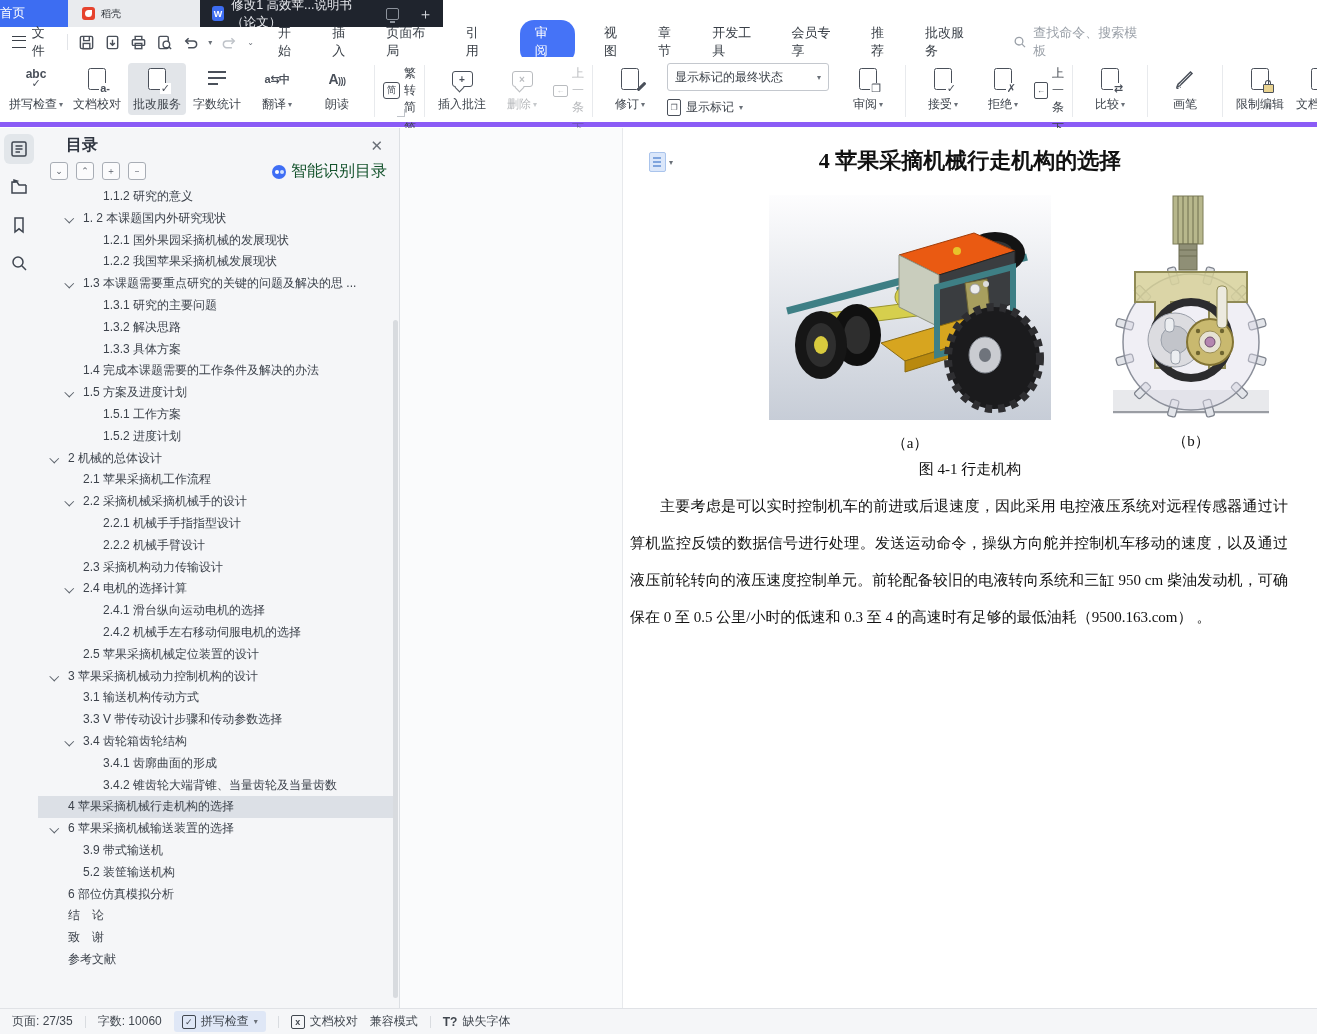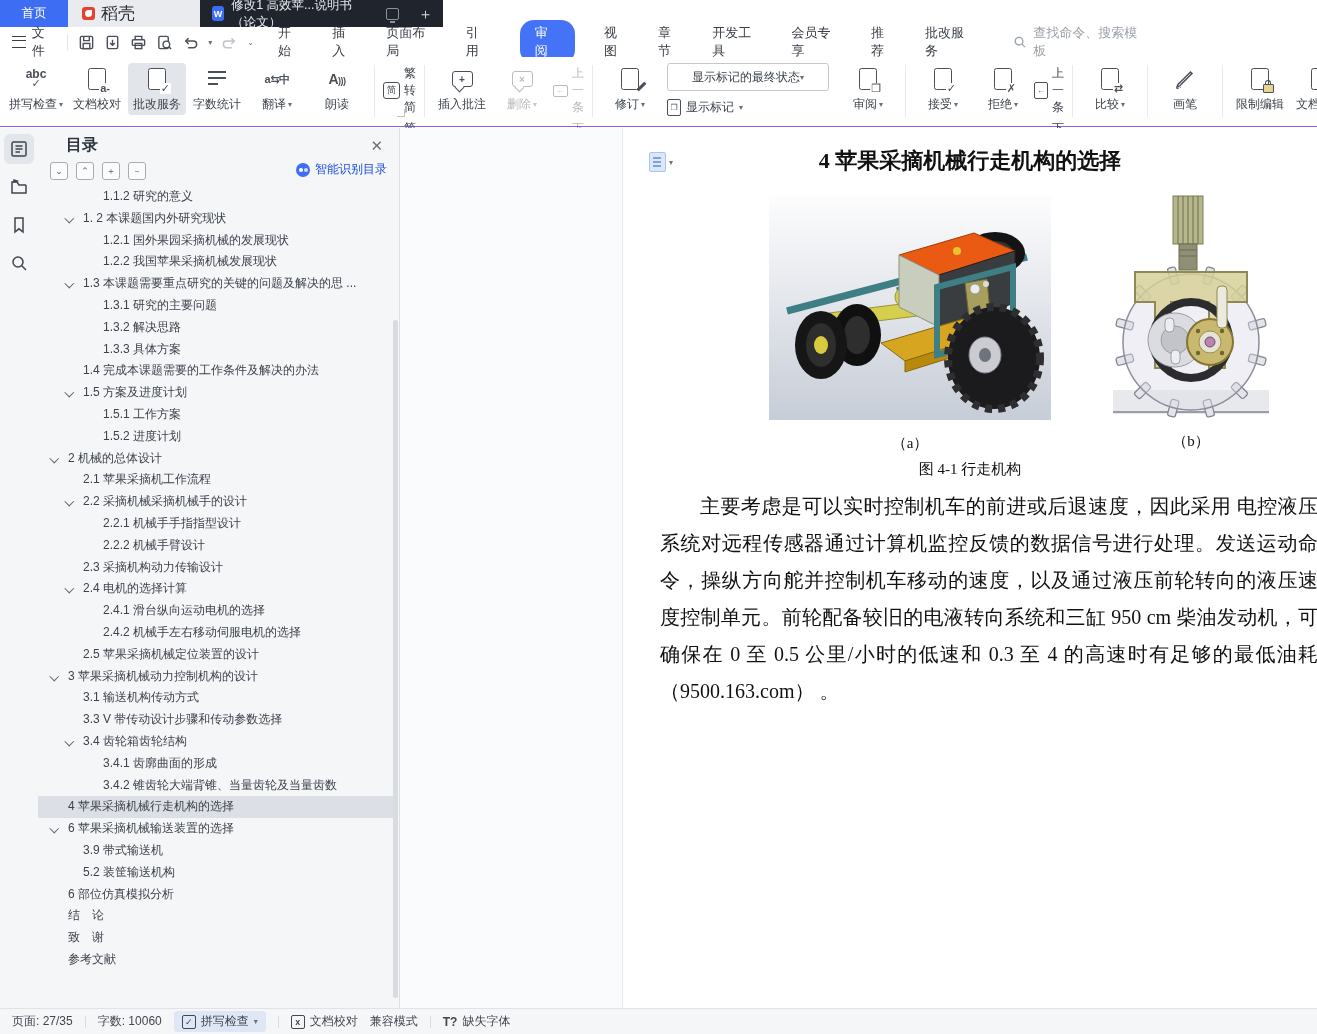--- a/index.html
+++ b/index.html
@@ -1,43 +1,43 @@
 <!DOCTYPE html>
 <html><head>
 <meta charset="utf-8">
 <style>
   html,body{margin:0;padding:0}
   body{width:1317px;height:1034px;position:relative;overflow:hidden;background:#fff;
        font-family:"Liberation Sans","DejaVu Sans",sans-serif;color:#3d434c;-webkit-font-smoothing:antialiased}
   
   #titlebar{position:absolute;top:0;left:0;width:1317px;height:27px;background:#fff}
   #tabzone{position:absolute;top:0;left:0;width:443px;height:27px;background:#1f242d;display:flex;align-items:stretch}
-  .hometab{width:68px;background:#3d6df2;color:#fff;font-size:12.5px;display:flex;align-items:center;justify-content:center}
-  .docertab{width:132px;background:#e9ebee;color:#2a2f36;font-size:17px;display:flex;align-items:center;gap:6px;padding-left:14px;box-sizing:border-box}
+  .hometab{width:68px;background:#3d6df2;color:#fff;font-size:12.5px;display:flex;align-items:center;justify-content:flex-start}
+  .docertab{width:132px;background:#e9ebee;color:#2a2f36;font-size:10px;display:flex;align-items:center;gap:6px;padding-left:14px;box-sizing:border-box}
   .docerdot{width:13px;height:13px;border-radius:3px;background:#e6432e;position:relative}
   .docerdot:after{content:"";position:absolute;left:3px;top:3px;width:7px;height:7px;border-radius:50% 0 50% 50%;background:#fff}
   .doctab{flex:1;display:flex;align-items:center;gap:7px;padding-left:12px;color:#e8eaee;font-size:12.5px}
   .wlogo{width:15px;height:15px;border-radius:3px;background:#3d6df2;color:#fff;font-size:9px;font-weight:700;display:flex;align-items:center;justify-content:center}
   .screenic{width:13px;height:10px;border:1.3px solid #8d939c;border-radius:2px;margin-left:10px;position:relative}
   .screenic:after{content:"";position:absolute;left:3px;bottom:-4px;width:5px;height:2px;background:#8d939c}
   .plusic{color:#d4d7dc;font-size:15px;margin:0 10px 0 12px;line-height:27px}
   
   #menubar{position:absolute;top:27px;left:0;width:1148px;height:30px;background:#fff;display:flex;align-items:center;font-size:13px;color:#3a4048}
   .burger{width:14px;height:10px;border-top:1.6px solid #3a4048;border-bottom:1.6px solid #3a4048;position:relative;margin:0 6px 0 12px}
   .burger:after{content:"";position:absolute;left:0;top:2.6px;width:14px;height:1.6px;background:#3a4048}
   .vsep{width:1px;height:16px;background:#e2e4e8;margin:0 10px}
   .qat{display:flex;align-items:center;gap:9px}
   .qat svg{display:block}
   .caret-s{font-size:8px;color:#6a7078}
   #menu-tabs{display:flex;align-items:center;gap:29px;margin-left:24px}
   .mtab{cursor:default}
   .mtab.active{background:#4573f7;color:#fff;border-radius:14px;padding:4px 15px}
   .msearch{display:flex;align-items:center;gap:6px;margin-left:38px;color:#9aa0a8}
   
-  #ribbon{position:absolute;top:57px;left:0;width:1317px;height:70px;background:#fff;border-bottom:1px solid #8b5cf6;display:flex;align-items:flex-start;padding:6px 0 0 6px;box-sizing:border-box}
+  #ribbon{position:absolute;top:57px;left:0;width:1317px;height:70px;background:#fff;border-bottom:5px solid #8b5cf6;display:flex;align-items:flex-start;padding:6px 0 0 6px;box-sizing:border-box}
   .rgrp{display:flex;align-items:flex-start;gap:2px}
   .rdiv{width:1px;height:52px;background:#e8eaed;margin:2px 8px 0 8px;flex:0 0 1px}
   .rbtn{display:flex;flex-direction:column;align-items:center;justify-content:flex-start;min-width:52px;padding:2px 3px;border-radius:4px}
   .rbtn.sel{background:#e2e5e9}
   .rbtn.dis{opacity:.38}
   .ric{height:28px;display:flex;align-items:center;justify-content:center;color:#4a505a}
   .rlab{font-size:12px;color:#3d434b;display:flex;align-items:center;gap:2px;white-space:nowrap;margin-top:3px}
   .crt{font-size:8px;color:#6a7078}
   .icdoc{width:16px;height:20px;border:1.6px solid #4a505a;border-radius:2.5px;position:relative;background:#fff}
   .icdoc .g{position:absolute;right:-6px;bottom:-5px;font-size:11px;font-weight:700;color:#4a505a;background:#fff;line-height:1;padding:0 1px}
@@ -48,58 +48,58 @@
   .iclines{width:18px;height:14px;border-top:2px solid #4a505a;position:relative}
   .iclines:before{content:"";position:absolute;left:0;top:4px;width:18px;height:2px;background:#4a505a}
   .iclines:after{content:"";position:absolute;left:0;top:10px;width:10px;height:2px;background:#4a505a}
   .ictxt{font-size:11px;font-weight:700;color:#4a505a;letter-spacing:-.5px}
   .smallrow{display:flex;flex-direction:column;gap:4px;margin-top:2px}
   .srow{display:flex;align-items:center;gap:4px;font-size:12px;color:#3d434b}
   .srow.dis{opacity:.38}
   .icchar{width:15px;height:15px;border:1.2px solid #4a505a;border-radius:3px;font-size:9.5px;display:flex;align-items:center;justify-content:center;color:#4a505a;flex:0 0 15px}
   .icbub-s{width:13px;height:10px;border:1.4px solid #4a505a;border-radius:2px;position:relative;font-size:8px;display:flex;align-items:center;justify-content:center;color:#4a505a;flex:0 0 13px}
   .icdoc-s{width:12px;height:15px;border:1.4px solid #4a505a;border-radius:2px;position:relative;font-size:8px;font-weight:700;display:flex;align-items:center;justify-content:center;color:#4a505a;flex:0 0 12px}
-  .mkselect{width:162px;height:14px;border:1px solid #c4c8ce;border-radius:3px;background:#fff;display:flex;align-items:center;justify-content:center;padding:13px 7px;font-size:12px;color:#3d434b;box-sizing:border-box}
+  .mkselect{width:162px;height:14px;border:1px solid #c4c8ce;border-radius:3px;background:#fff;display:flex;align-items:center;justify-content:space-between;padding:13px 7px;font-size:12px;color:#3d434b;box-sizing:border-box}
   .mkrow{display:flex;align-items:center;gap:5px;font-size:12px;color:#3d434b;margin-top:8px}
   .pencil{position:absolute;right:-5px;bottom:-3px;width:3px;height:11px;background:#4a505a;transform:rotate(45deg);border-radius:1px}
   .lock{position:absolute;right:-6px;bottom:-4px;width:9px;height:7px;border:1.5px solid #4a505a;border-radius:1px;background:#e9d390}
   .lock:before{content:"";position:absolute;left:1px;top:-5px;width:4px;height:4px;border:1.5px solid #4a505a;border-bottom:none;border-radius:3px 3px 0 0}
   .grpmark{position:absolute;left:397px;top:52px;width:7px;height:7px;border-right:1.5px solid #c0c4ca;border-bottom:1.5px solid #c0c4ca}
   
   #main{position:absolute;top:128px;left:0;width:1317px;bottom:26px}
   #iconstrip{position:absolute;left:0;top:0;width:38px;bottom:0;background:#f5f6f8;display:flex;flex-direction:column;align-items:center;padding-top:6px;gap:8px;box-sizing:border-box}
   .strip-btn{width:30px;height:30px;border-radius:6px;display:flex;align-items:center;justify-content:center}
   .strip-btn.sel{background:#e2e6ea}
   #tocpanel{position:absolute;left:38px;top:0;width:362px;bottom:0;background:#f5f6f8;border-right:1px solid #dcdfe3;box-sizing:border-box}
   .tochead{position:absolute;left:28px;top:7px;font-size:16px;font-weight:700;color:#2f3540}
   .tocclose{position:absolute;right:16px;top:9px;font-size:15px;color:#6a7078}
   .tocbtns{position:absolute;left:12px;top:34px;display:flex;gap:8px}
   .sqbtn{width:16px;height:16px;border:1px solid #a8adb5;border-radius:3px;background:#fbfbfc;color:#565c66;font-size:9px;display:flex;align-items:center;justify-content:center;line-height:1}
-  .smarttoc{position:absolute;right:12px;top:33px;display:flex;align-items:center;gap:5px;font-size:12px;color:#1d4ed8}
+  .smarttoc{position:absolute;right:12px;top:33px;display:flex;align-items:center;gap:5px;font-size:16px;color:#14532d}
   .smartdot{width:14px;height:14px;border-radius:50%;background:#3f6ef5;position:relative}
   .smartdot:after{content:"";position:absolute;left:3px;top:5px;width:4px;height:4px;background:#fff;border-radius:50%;box-shadow:5px 0 0 #cfe0ff}
   #toc-list{position:absolute;left:0;right:4px;top:58px;bottom:4px;overflow:hidden}
   .trow{position:relative;white-space:nowrap;overflow:hidden;font-size:12px;color:#3d434c;line-height:21.8px;height:21.8px}
   .trow.l1{padding-left:30px}.trow.l2{padding-left:45px}.trow.l3{padding-left:65px}
   .trow.sel{background:#dce0e6}
   .trow .ch{position:absolute;top:7px;width:5.5px;height:5.5px;border-right:1.4px solid #5c636c;border-bottom:1.4px solid #5c636c;transform:rotate(45deg)}
   .trow.l1 .ch{left:13px}.trow.l2 .ch{left:28px}
   .tscroll{position:absolute;right:1px;top:192px;width:5px;height:678px;background:#d8dbdf;border-radius:3px}
   
   #canvas{position:absolute;left:400px;top:0;right:0;bottom:0;background:#fafbfc}
   #page{position:absolute;left:222px;top:0;right:0;bottom:0;background:#fff;border-left:1px solid #e7e9ec}
   .pgset{position:absolute;left:26px;top:24px;display:flex;align-items:flex-start;gap:3px}
   .pgdoc{width:15px;height:18px;background:#dbe7fa;border:1px solid #aac4ec;border-radius:2px;position:relative}
   .pgdoc:before{content:"";position:absolute;left:3px;top:4px;width:8px;height:1.5px;background:#7fa4dd;box-shadow:0 4px 0 #7fa4dd,0 8px 0 #7fa4dd}
   .pgset .crt{margin-top:6px}
   .dochead{position:absolute;left:0;width:100%;top:18px;text-align:center;font-family:"Liberation Serif","DejaVu Serif",serif;font-size:22px;font-weight:700;color:#111}
   .figbox{position:absolute}
   .figbox svg{display:block}
   .capline{position:absolute;font-family:"Liberation Serif","DejaVu Serif",serif;font-size:15px;color:#111;text-align:center}
-  .docpara{position:absolute;left:37px;width:658px;top:360px;font-family:"Liberation Serif","DejaVu Serif",serif;font-size:20px;line-height:37px;color:#111;text-align:justify;text-indent:2em}
+  .docpara{position:absolute;left:7px;width:658px;top:360px;font-family:"Liberation Serif","DejaVu Serif",serif;font-size:15px;line-height:37px;color:#111;text-align:justify;text-indent:2em}
   
   #statusbar{position:absolute;left:0;bottom:0;width:1317px;height:26px;background:#f5f6f8;border-top:1px solid #e0e2e6;display:flex;align-items:center;font-size:12px;color:#41474f;gap:12px;padding-left:12px;box-sizing:border-box}
   .st-div{width:1px;height:12px;background:#d9dce0}
   .chip{display:flex;align-items:center;gap:5px;background:#dfe7f6;border-radius:3px;padding:2px 8px}
   .ckbox{width:12px;height:12px;border:1.3px solid #41474f;border-radius:2px;font-size:9px;font-weight:700;display:flex;align-items:center;justify-content:center;color:#41474f}
   .stitem{display:flex;align-items:center;gap:5px}
 </style>
 </head>
 <body>
 

